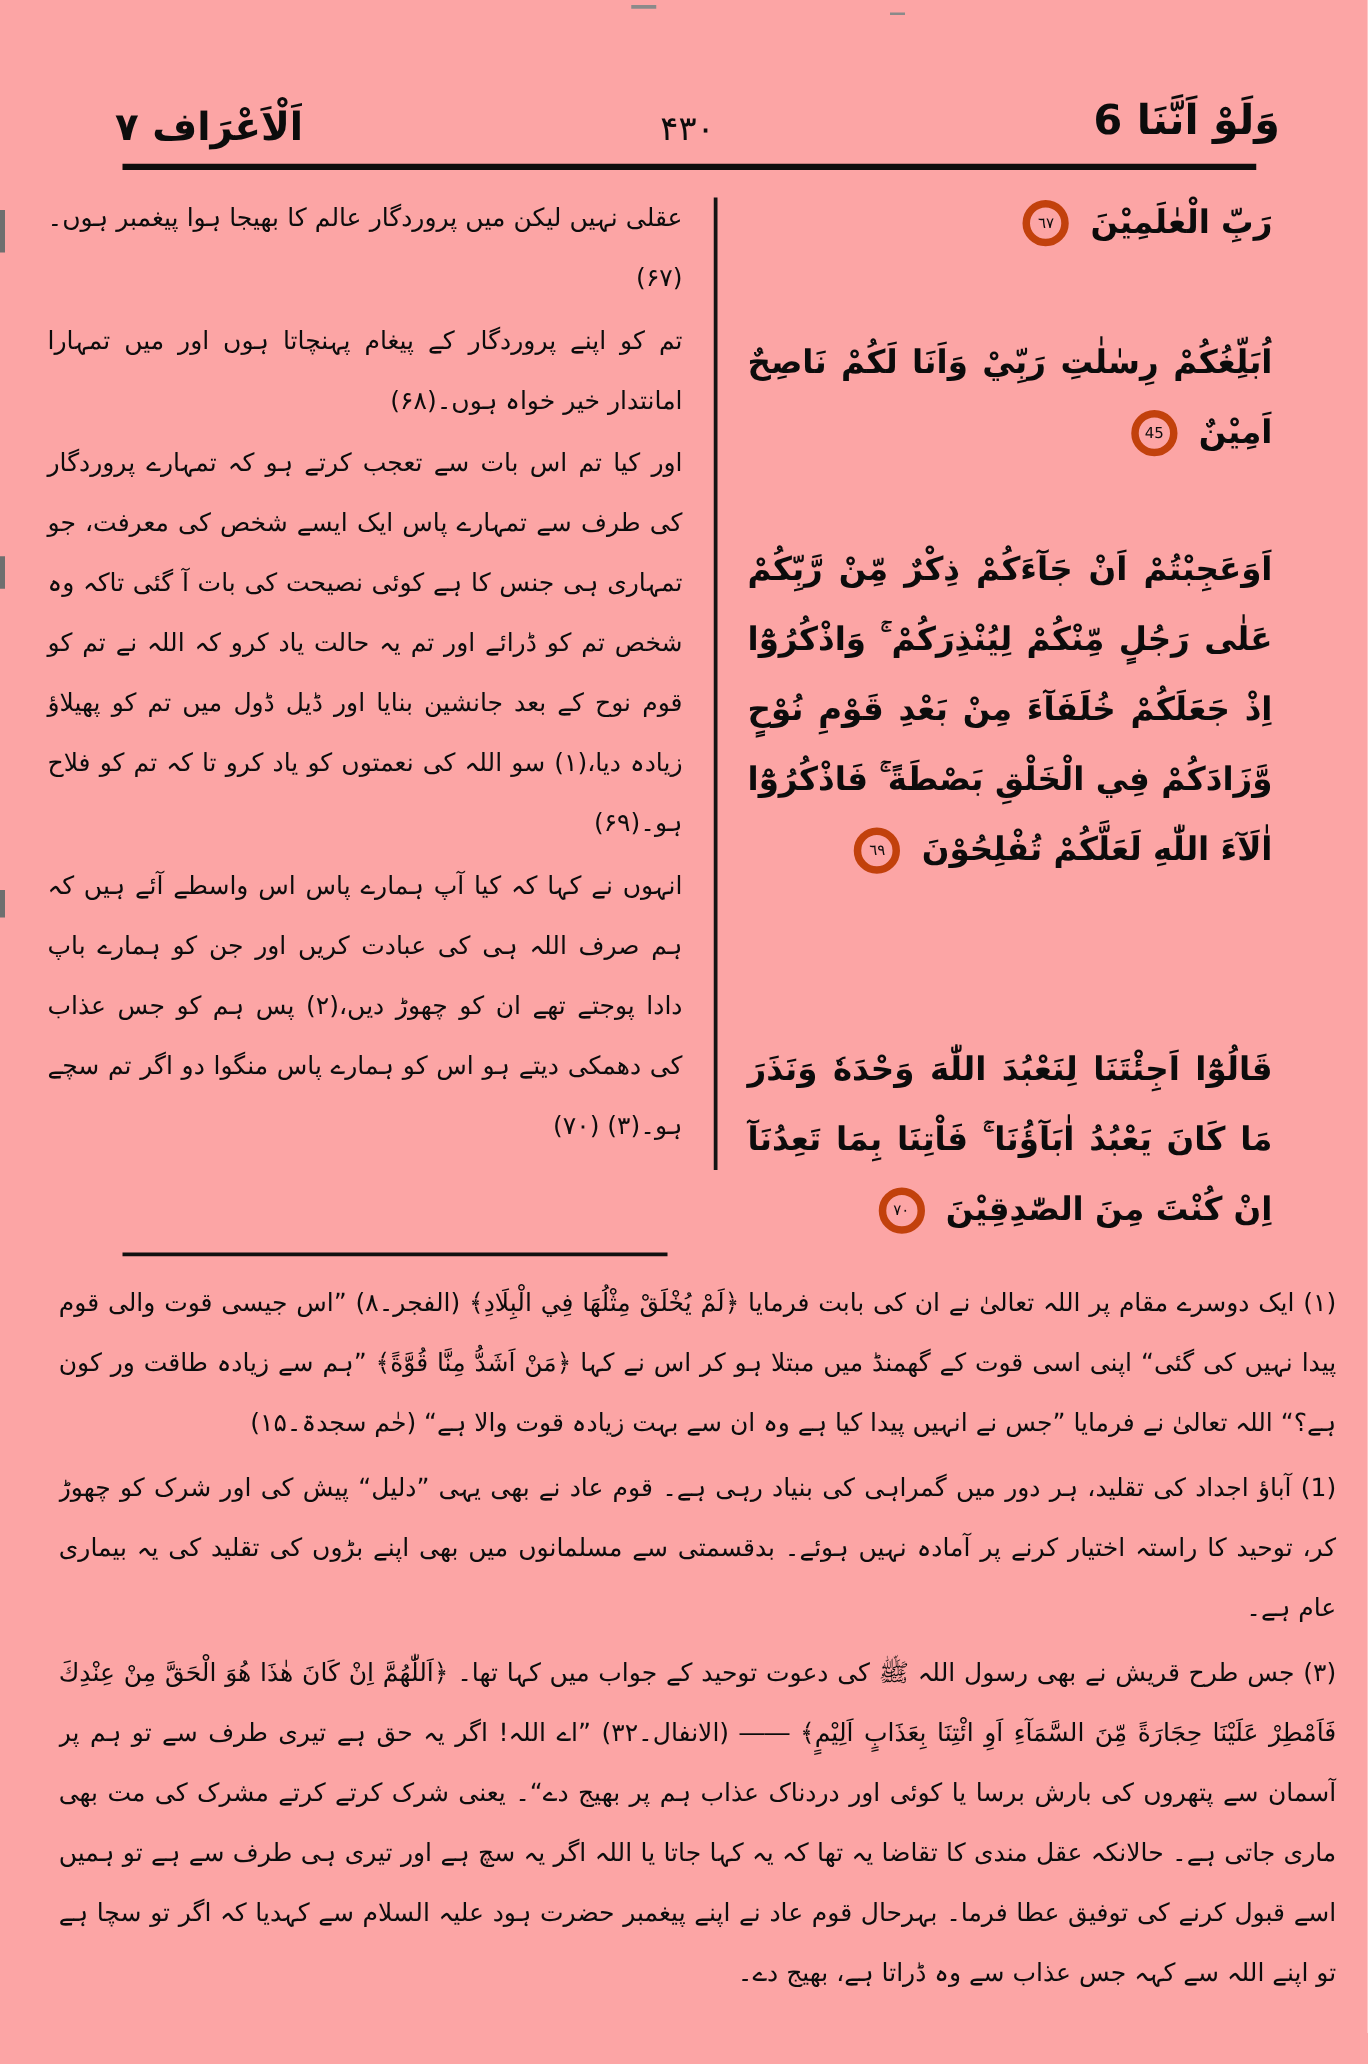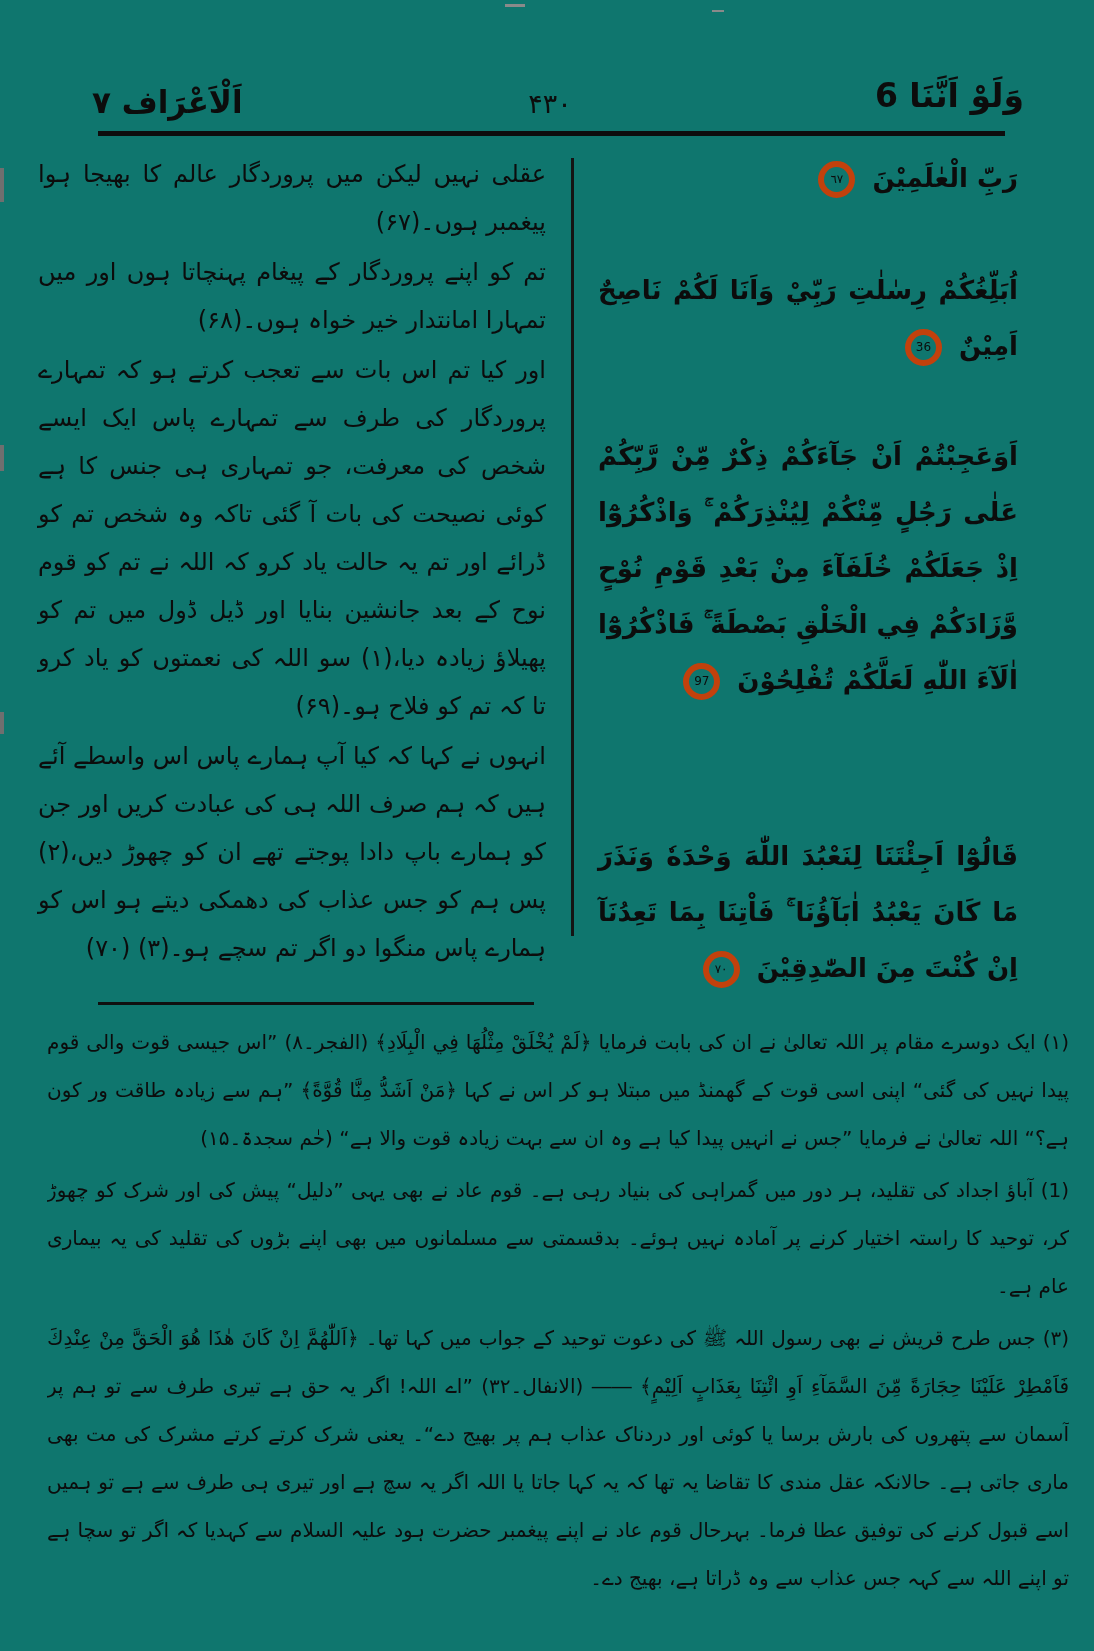--- a/index.html
+++ b/index.html
@@ -11,21 +11,21 @@
     width: 1094px;
     height: 1651px;
     position: relative;
     overflow: hidden;
     font-family: "DejaVu Sans", sans-serif;
     color: #0c0c0c;
   }
   .page {
     position: absolute;
     inset: 0;
-    background: #0f766e;
+    background: #fca5a5;
   }
   
   .reg-mark { position: absolute; background: #8a8a8a; }
   .reg-mark.m1 { top: 4px;  left: 505px; width: 20px; height: 3px; }
   .reg-mark.m2 { top: 10px; left: 712px; width: 12px; height: 2px; }
   .edge-tick { position: absolute; left: 0; width: 4px; background: #6f6f6f; }
   .edge-tick.t1 { top: 168px; height: 34px; }
   .edge-tick.t2 { top: 445px; height: 26px; }
   .edge-tick.t3 { top: 712px; height: 22px; }
 
@@ -44,21 +44,21 @@
   }
   .header-rule {
     position: absolute; top: 131px; left: 98px;
     width: 907px; height: 5px; background: #0d0d0d;
   }
 
   
   .translation-col {
     position: absolute; top: 150px; left: 38px; width: 508px;
     direction: rtl; text-align: justify;
-    font-size: 24px; line-height: 48px;
+    font-size: 20px; line-height: 48px;
   }
   .translation-col p { margin: 0 0 2px 0; }
   .col-divider {
     position: absolute; top: 158px; left: 571px;
     width: 3px; height: 778px; background: #141414;
   }
   .quran-col {
     position: absolute; top: 150px; left: 598px; width: 420px;
     direction: rtl; text-align: justify;
     font-size: 26px; font-weight: bold; line-height: 56px;
@@ -113,25 +113,25 @@
 
   <div class="col-divider"></div>
 
   <div class="quran-col">
     <p class="verse v67">
       <span>رَبِّ الْعٰلَمِيْنَ</span>
       <span class="verse-num">٦٧</span>
     </p>
     <p class="verse v68">
       <span>اُبَلِّغُكُمْ رِسٰلٰتِ رَبِّيْ وَاَنَا لَكُمْ نَاصِحٌ اَمِيْنٌ</span>
-      <span class="verse-num">36</span>
+      <span class="verse-num">45</span>
     </p>
     <p class="verse v69">
       <span>اَوَعَجِبْتُمْ اَنْ جَآءَكُمْ ذِكْرٌ مِّنْ رَّبِّكُمْ عَلٰى رَجُلٍ مِّنْكُمْ لِيُنْذِرَكُمْ ۚ وَاذْكُرُوْٓا اِذْ جَعَلَكُمْ خُلَفَآءَ مِنْ بَعْدِ قَوْمِ نُوْحٍ وَّزَادَكُمْ فِي الْخَلْقِ بَصْطَةً ۚ فَاذْكُرُوْٓا اٰلَآءَ اللّٰهِ لَعَلَّكُمْ تُفْلِحُوْنَ</span>
-      <span class="verse-num">97</span>
+      <span class="verse-num">٦٩</span>
     </p>
     <p class="verse v70">
       <span>قَالُوْٓا اَجِئْتَنَا لِنَعْبُدَ اللّٰهَ وَحْدَهٗ وَنَذَرَ مَا كَانَ يَعْبُدُ اٰبَآؤُنَا ۚ فَاْتِنَا بِمَا تَعِدُنَآ اِنْ كُنْتَ مِنَ الصّٰدِقِيْنَ</span>
       <span class="verse-num">٧٠</span>
     </p>
   </div>
 
   <div class="footnote-rule"></div>
 
   <div class="footnotes">

